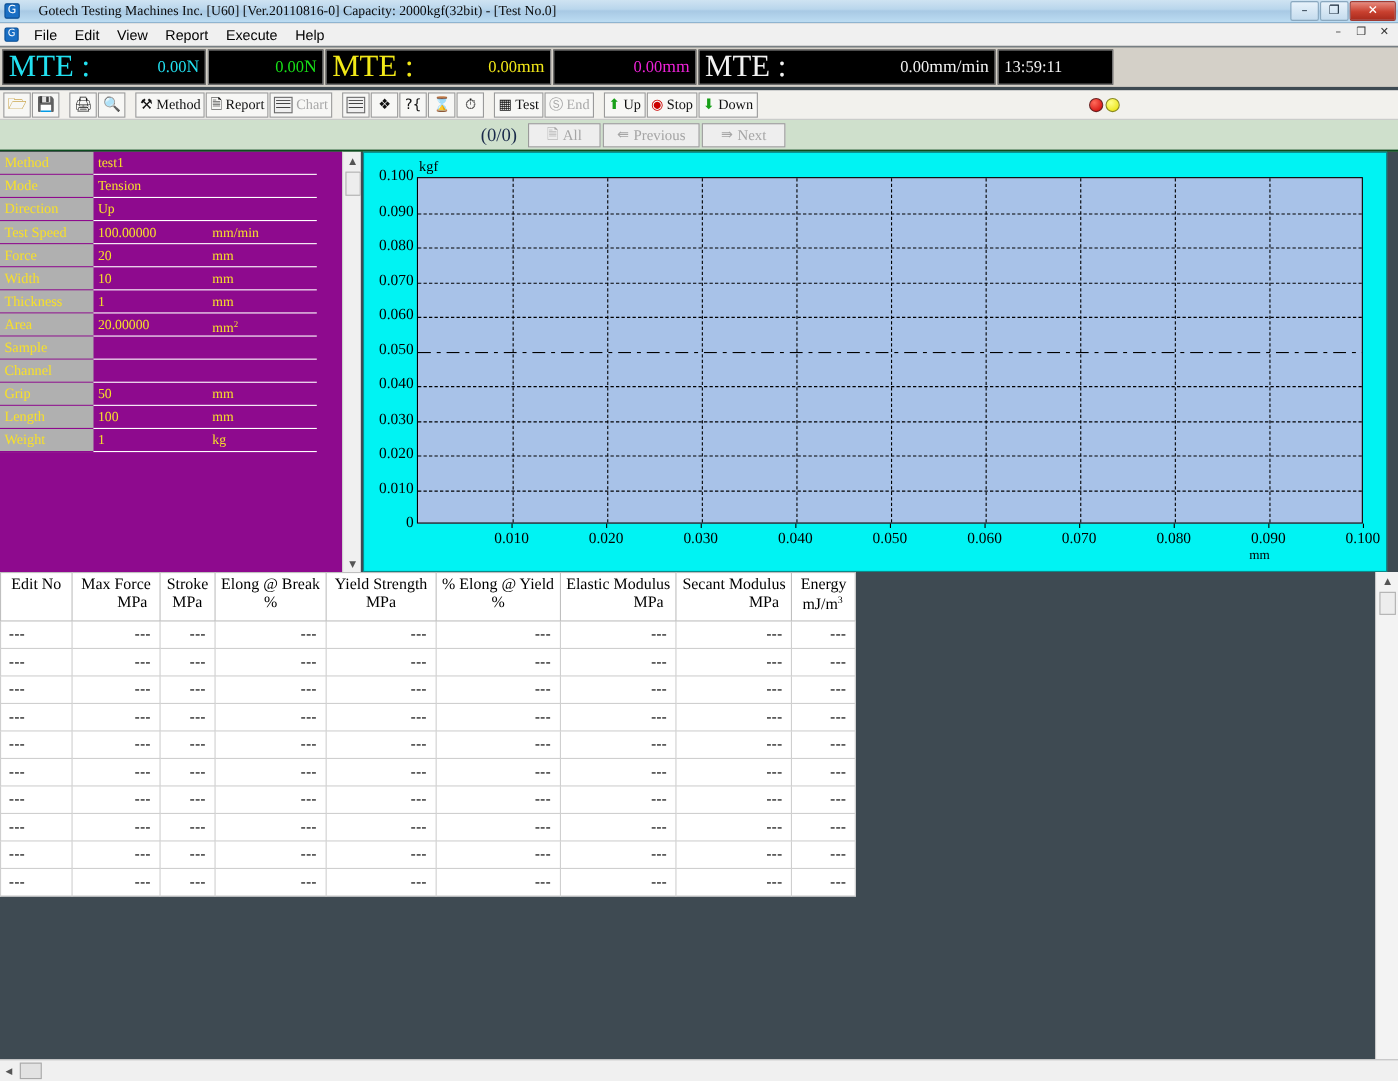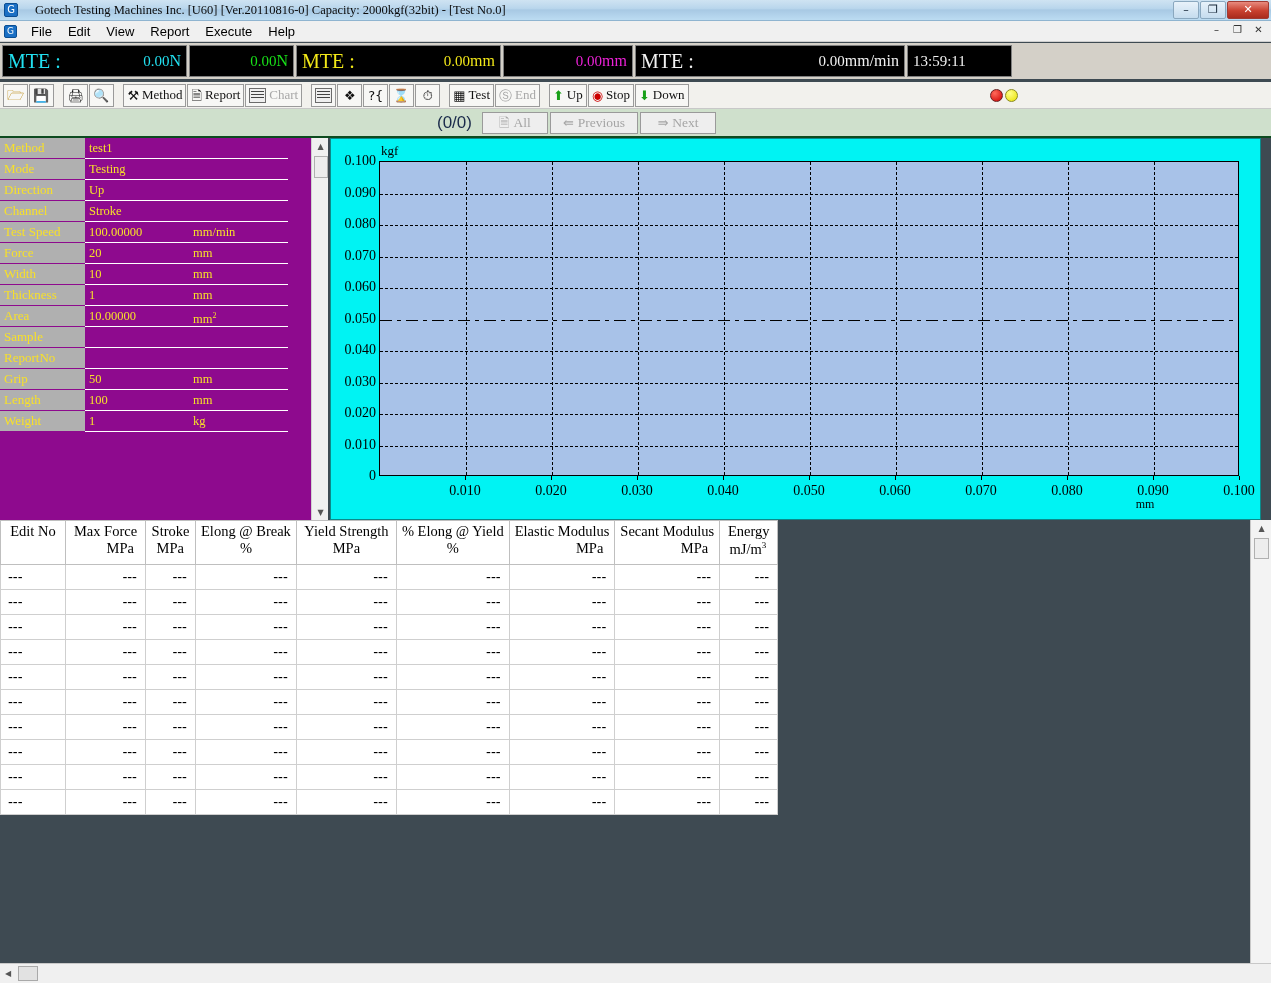--- a/index.html
+++ b/index.html
@@ -70,21 +70,21 @@
   .readout {
     position: absolute; left: 0; top: 43px; width: 1271px; height: 36px;
     background: #d4d0c8; display: flex; align-items: center; padding: 1px 2px;
     gap: 2px;
   }
   .ro-cell {
     background: #000; height: 32px; display: flex; align-items: center;
     border: 1px solid #808080; padding: 0 5px; overflow: hidden;
     font-family: "Liberation Serif", serif;
   }
-  .ro-label { font-size: 20px; margin-right: 6px; white-space: nowrap; }
+  .ro-label { font-size: 28px; margin-right: 6px; white-space: nowrap; }
   .ro-val { font-size: 15px; white-space: nowrap; margin-left: auto; }
   .ro-unit { font-size: 16px; }
   .c-cyan { color: #22e0f0; }
   .c-green { color: #18e018; }
   .c-yellow { color: #f2e818; }
   .c-magenta { color: #ee22d8; }
   .c-white { color: #f2f2f2; }
 
   
   .toolbar {
@@ -118,21 +118,21 @@
   .led.yellow { background: radial-gradient(circle at 35% 30%, #ffff88, #e8e000); border-color:#8a8a20; }
 
   
   .navbar {
     position: absolute; left: 0; top: 109px; width: 1271px; height: 29px;
     background: #cfe0cc; border-bottom: 2px solid #0d4b1f;
     display: flex; align-items: center;
   }
   .nav-count {
     font-size: 17px; color: #1a2a4a; margin-left: 437px; margin-right: 10px;
-    font-family: Liberation Sans, sans-serif;
+    font-family: Liberation Serif, serif;
   }
   .nav-btn {
     height: 22px; min-width: 66px; border: 1px solid #9a9a9a;
     background: #eeeeee; color: #a5a5a5; font-size: 13.5px;
     display: flex; align-items: center; justify-content: center; gap: 4px;
     margin-right: 2px; font-family: "Liberation Serif", serif; cursor: default;
   }
 
   
   .params {
@@ -409,33 +409,27 @@
   <div class="params" id="params">
       <div class="prow">
         <div class="pname">Method</div>
         <div class="pvalwrap">
           <div class="pval">test1</div>
         </div>
       </div>
       <div class="prow">
         <div class="pname">Mode</div>
         <div class="pvalwrap">
-          <div class="pval">Testing</div>
+          <div class="pval">Tension</div>
         </div>
       </div>
       <div class="prow">
         <div class="pname">Direction</div>
         <div class="pvalwrap">
           <div class="pval">Up</div>
-        </div>
-      </div>
-      <div class="prow">
-        <div class="pname">Channel</div>
-        <div class="pvalwrap">
-          <div class="pval">Stroke</div>
         </div>
       </div>
       <div class="prow">
         <div class="pname">Test Speed</div>
         <div class="pvalwrap">
           <div class="pval">100.00000</div>
           <div class="punit">mm/min</div>
         </div>
       </div>
       <div class="prow">
@@ -455,32 +449,32 @@
       <div class="prow">
         <div class="pname">Thickness</div>
         <div class="pvalwrap">
           <div class="pval">1</div>
           <div class="punit">mm</div>
         </div>
       </div>
       <div class="prow">
         <div class="pname">Area</div>
         <div class="pvalwrap">
-          <div class="pval">10.00000</div>
+          <div class="pval">20.00000</div>
           <div class="punit">mm<sup>2</sup></div>
         </div>
       </div>
       <div class="prow">
         <div class="pname">Sample</div>
         <div class="pvalwrap">
           <div class="pval">&nbsp;</div>
         </div>
       </div>
       <div class="prow">
-        <div class="pname">ReportNo</div>
+        <div class="pname">Channel</div>
         <div class="pvalwrap">
           <div class="pval">&nbsp;</div>
         </div>
       </div>
       <div class="prow">
         <div class="pname">Grip</div>
         <div class="pvalwrap">
           <div class="pval">50</div>
           <div class="punit">mm</div>
         </div>

